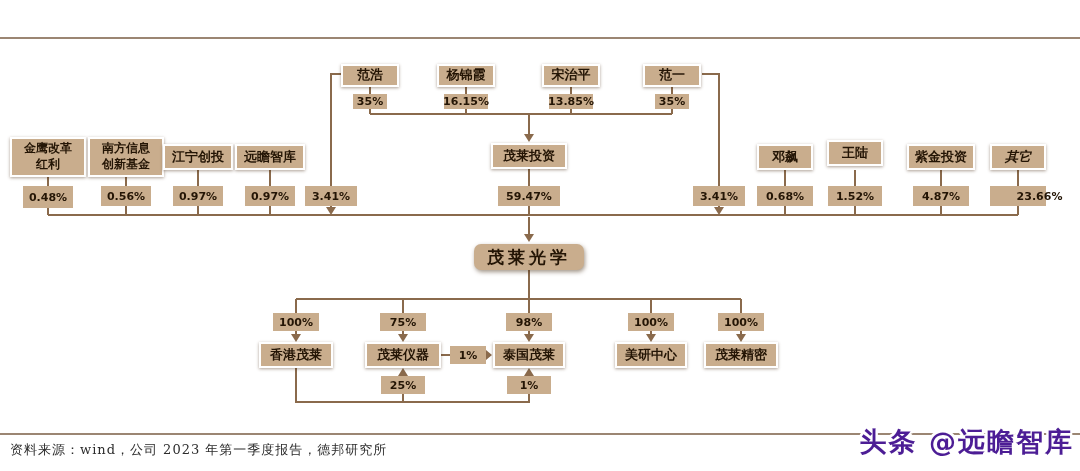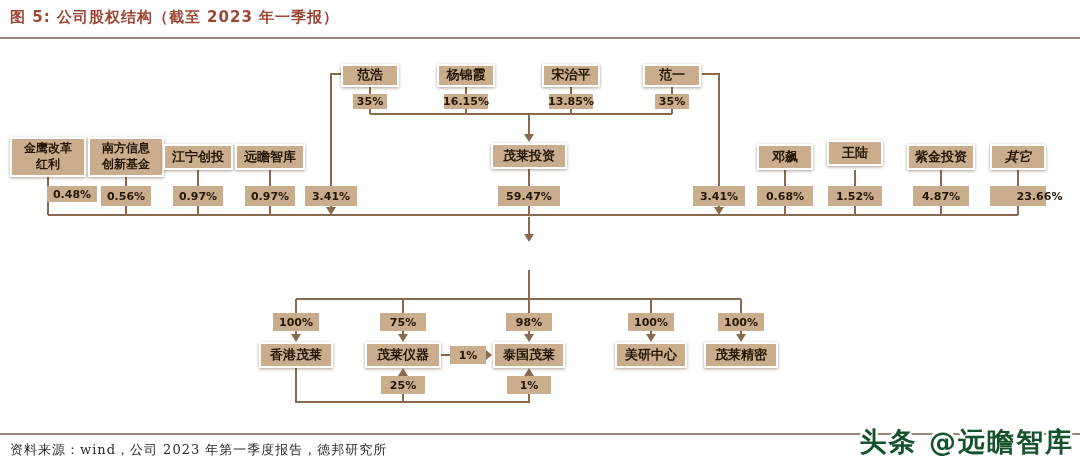--- a/index.html
+++ b/index.html
@@ -22,31 +22,30 @@
   .pct{position:absolute;background:var(--fill);
        display:flex;align-items:center;justify-content:center;
        font-weight:bold;font-size:11px;color:var(--ink);box-sizing:border-box;}
   .core{position:absolute;background:var(--fill);border:none;border-radius:7px;
         box-shadow:1px 2px 4px rgba(70,45,20,.5);
         display:flex;align-items:center;justify-content:center;
         font-weight:bold;font-size:17px;letter-spacing:4px;color:var(--ink);}
   svg.wires{position:absolute;left:0;top:0;}
   .source-text{position:absolute;left:10px;top:441px;font-size:13px;color:#2c2c2c;
                font-family:"DejaVu Serif",serif;letter-spacing:1px;}
-  .watermark{position:absolute;right:6px;top:424px;font-size:27px;font-weight:bold;color:#14532d;
+  .watermark{position:absolute;right:6px;top:424px;font-size:27px;font-weight:bold;color:#4c1d95;
              letter-spacing:2px;
              text-shadow:-2px -2px 0 #fff,2px -2px 0 #fff,-2px 2px 0 #fff,2px 2px 0 #fff,
                           0 -2px 0 #fff,0 2px 0 #fff,-2px 0 0 #fff,2px 0 0 #fff;}
 </style>
 </head>
 <body>
 
 <div id="stage">
 
-  <div class="figure-title">图 5: 公司股权结构（截至 2023 年一季报）</div>
   <div class="rule" style="top:37px;"></div>
 
   <svg class="wires" width="1080" height="471" viewBox="0 0 1080 471">
     <path d="M341 74 H331 V207 M702 74 H719 V207
          M370 87 V114 M466 87 V114 M571 87 V114 M672 87 V114
          M370 114 H672 M529 114 V134
          M529 169 V215 M48 215 H1018 M529 217 V234
          M48 177 V215 M126 177 V215 M198 170 V215 M270 170 V215
          M785 170 V215 M855 170 V215 M941 170 V215 M1018 170 V215
          M529 270 V299 M296 299 H741
@@ -80,37 +79,38 @@
   <div class="node" style="left:491px;top:143px;width:76px;height:26px;">茂莱投资</div>
   <div class="pct" style="left:498px;top:186px;width:62px;height:20px;">59.47%</div>
 
   <div class="node" style="left:10px;top:137px;width:76px;height:40px;font-size:12px;">金鹰改革
 红利</div>
   <div class="node" style="left:88px;top:137px;width:76px;height:40px;font-size:12px;">南方信息
 创新基金</div>
   <div class="node" style="left:163px;top:144px;width:70px;height:26px;">江宁创投</div>
   <div class="node" style="left:235px;top:144px;width:70px;height:26px;">远瞻智库</div>
 
-  <div class="pct" style="left:23px;top:186px;width:50px;height:16px;margin-left:24px;">0.48%</div>
+  <div class="pct" style="left:23px;top:186px;width:50px;height:22px;">0.48%</div>
   <div class="pct" style="left:101px;top:186px;width:50px;height:20px;">0.56%</div>
   <div class="pct" style="left:173px;top:186px;width:50px;height:20px;">0.97%</div>
   <div class="pct" style="left:245px;top:186px;width:50px;height:20px;">0.97%</div>
   <div class="pct" style="left:305px;top:186px;width:52px;height:20px;">3.41%</div>
 
   <div class="pct" style="left:693px;top:186px;width:52px;height:20px;">3.41%</div>
   <div class="node" style="left:757px;top:144px;width:56px;height:26px;text-align:center;">邓飙</div>
   <div class="node" style="left:827px;top:140px;width:56px;height:26px;">王陆</div>
   <div class="node" style="left:907px;top:144px;width:68px;height:26px;">紫金投资</div>
   <div class="node" style="left:990px;top:144px;width:56px;height:26px;font-style:italic;">其它</div>
 
   <div class="pct" style="left:757px;top:186px;width:56px;height:20px;">0.68%</div>
   <div class="pct" style="left:828px;top:186px;width:54px;height:20px;">1.52%</div>
   <div class="pct" style="left:913px;top:186px;width:56px;height:20px;">4.87%</div>
   <div class="pct" style="left:990px;top:186px;width:56px;height:20px;padding-left:43px;">23.66%</div>
 
+  <div class="core" style="left:474px;top:244px;width:110px;height:26px;">茂莱光学</div>
 
   <div class="pct" style="left:273px;top:313px;width:46px;height:18px;">100%</div>
   <div class="pct" style="left:380px;top:313px;width:46px;height:18px;">75%</div>
   <div class="pct" style="left:506px;top:313px;width:46px;height:18px;">98%</div>
   <div class="pct" style="left:628px;top:313px;width:46px;height:18px;">100%</div>
   <div class="pct" style="left:718px;top:313px;width:46px;height:18px;">100%</div>
 
   <div class="node" style="left:259px;top:342px;width:74px;height:26px;">香港茂莱</div>
   <div class="node" style="left:365px;top:342px;width:76px;height:26px;">茂莱仪器</div>
   <div class="node" style="left:493px;top:342px;width:72px;height:26px;">泰国茂莱</div>

